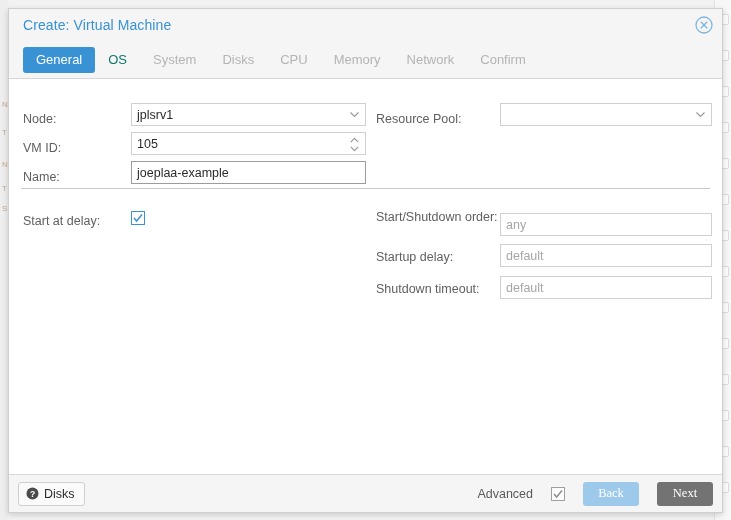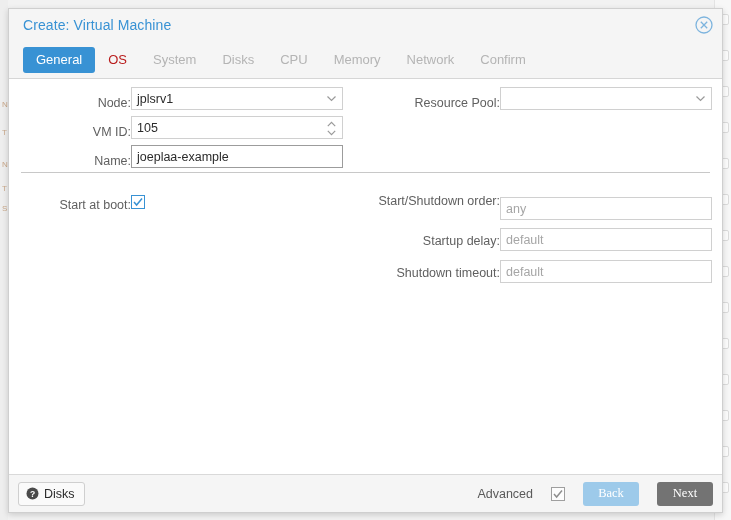--- a/index.html
+++ b/index.html
@@ -113,39 +113,39 @@
     border-radius: 3px;
     line-height: 18px;
     white-space: nowrap;
   }
   .tab.active {
     background: #3892d4;
     color: #ffffff;
     cursor: pointer;
   }
   .tab.enabled {
-    color: #b91c1c;
+    color: #0f766e;
     cursor: pointer;
   }
   .tab.disabled {
     color: #b4b4b4;
     cursor: default;
   }
 
   
   .modal-body {
     flex: 1 1 auto;
     background: #ffffff;
     position: relative;
     padding: 0;
   }
 
   .form-grid {
     position: absolute;
-    left: 0; right: 0; top: 0; text-align: right;
+    left: 0; right: 0; top: 16px;
   }
   .row {
     display: flex;
     align-items: flex-start;
     height: 29px;
   }
   .col-left {
     width: 363px;
     display: flex;
     align-items: flex-start;
@@ -172,21 +172,21 @@
     border: 1px solid #d0d0d0;
     background: #ffffff;
     position: relative;
     display: flex;
     align-items: center;
     padding: 0 5px;
     font-size: 12.5px;
     color: #2b2b2b;
   }
   .field.focused { border-color: #9c9c9c; }
-  .field-w-l { width: 212px; }
+  .field-w-l { width: 235px; }
   .field-w-r { width: 212px; }
   .field .ph { color: #a6a6a6; }
 
   .chev {
     position: absolute;
     right: 5px;
     top: 5px;
     width: 11px;
     height: 11px;
     pointer-events: none;
@@ -386,21 +386,21 @@
             <span>joeplaa-example</span>
           </div>
         </div>
         <div class="col-right"></div>
       </div>
 
       <div class="divider"></div>
 
       <div class="row" style="margin-top:15px;height:34px;">
         <div class="col-left">
-          <div class="lbl lbl-l">Start at boot:</div>
+          <div class="lbl lbl-l">Start at delay:</div>
           <div class="cbx">
             <svg width="12" height="12" viewBox="0 0 12 12">
               <path d="M2 6 L4.6 9 L10 2.6" fill="none" stroke="#3892d4" stroke-width="1.5"></path>
             </svg>
           </div>
         </div>
         <div class="col-right">
           <div class="lbl lbl-r lbl-2line">
             <div style="padding-top:3px;">Start/Shutdown order:</div>
           </div>

